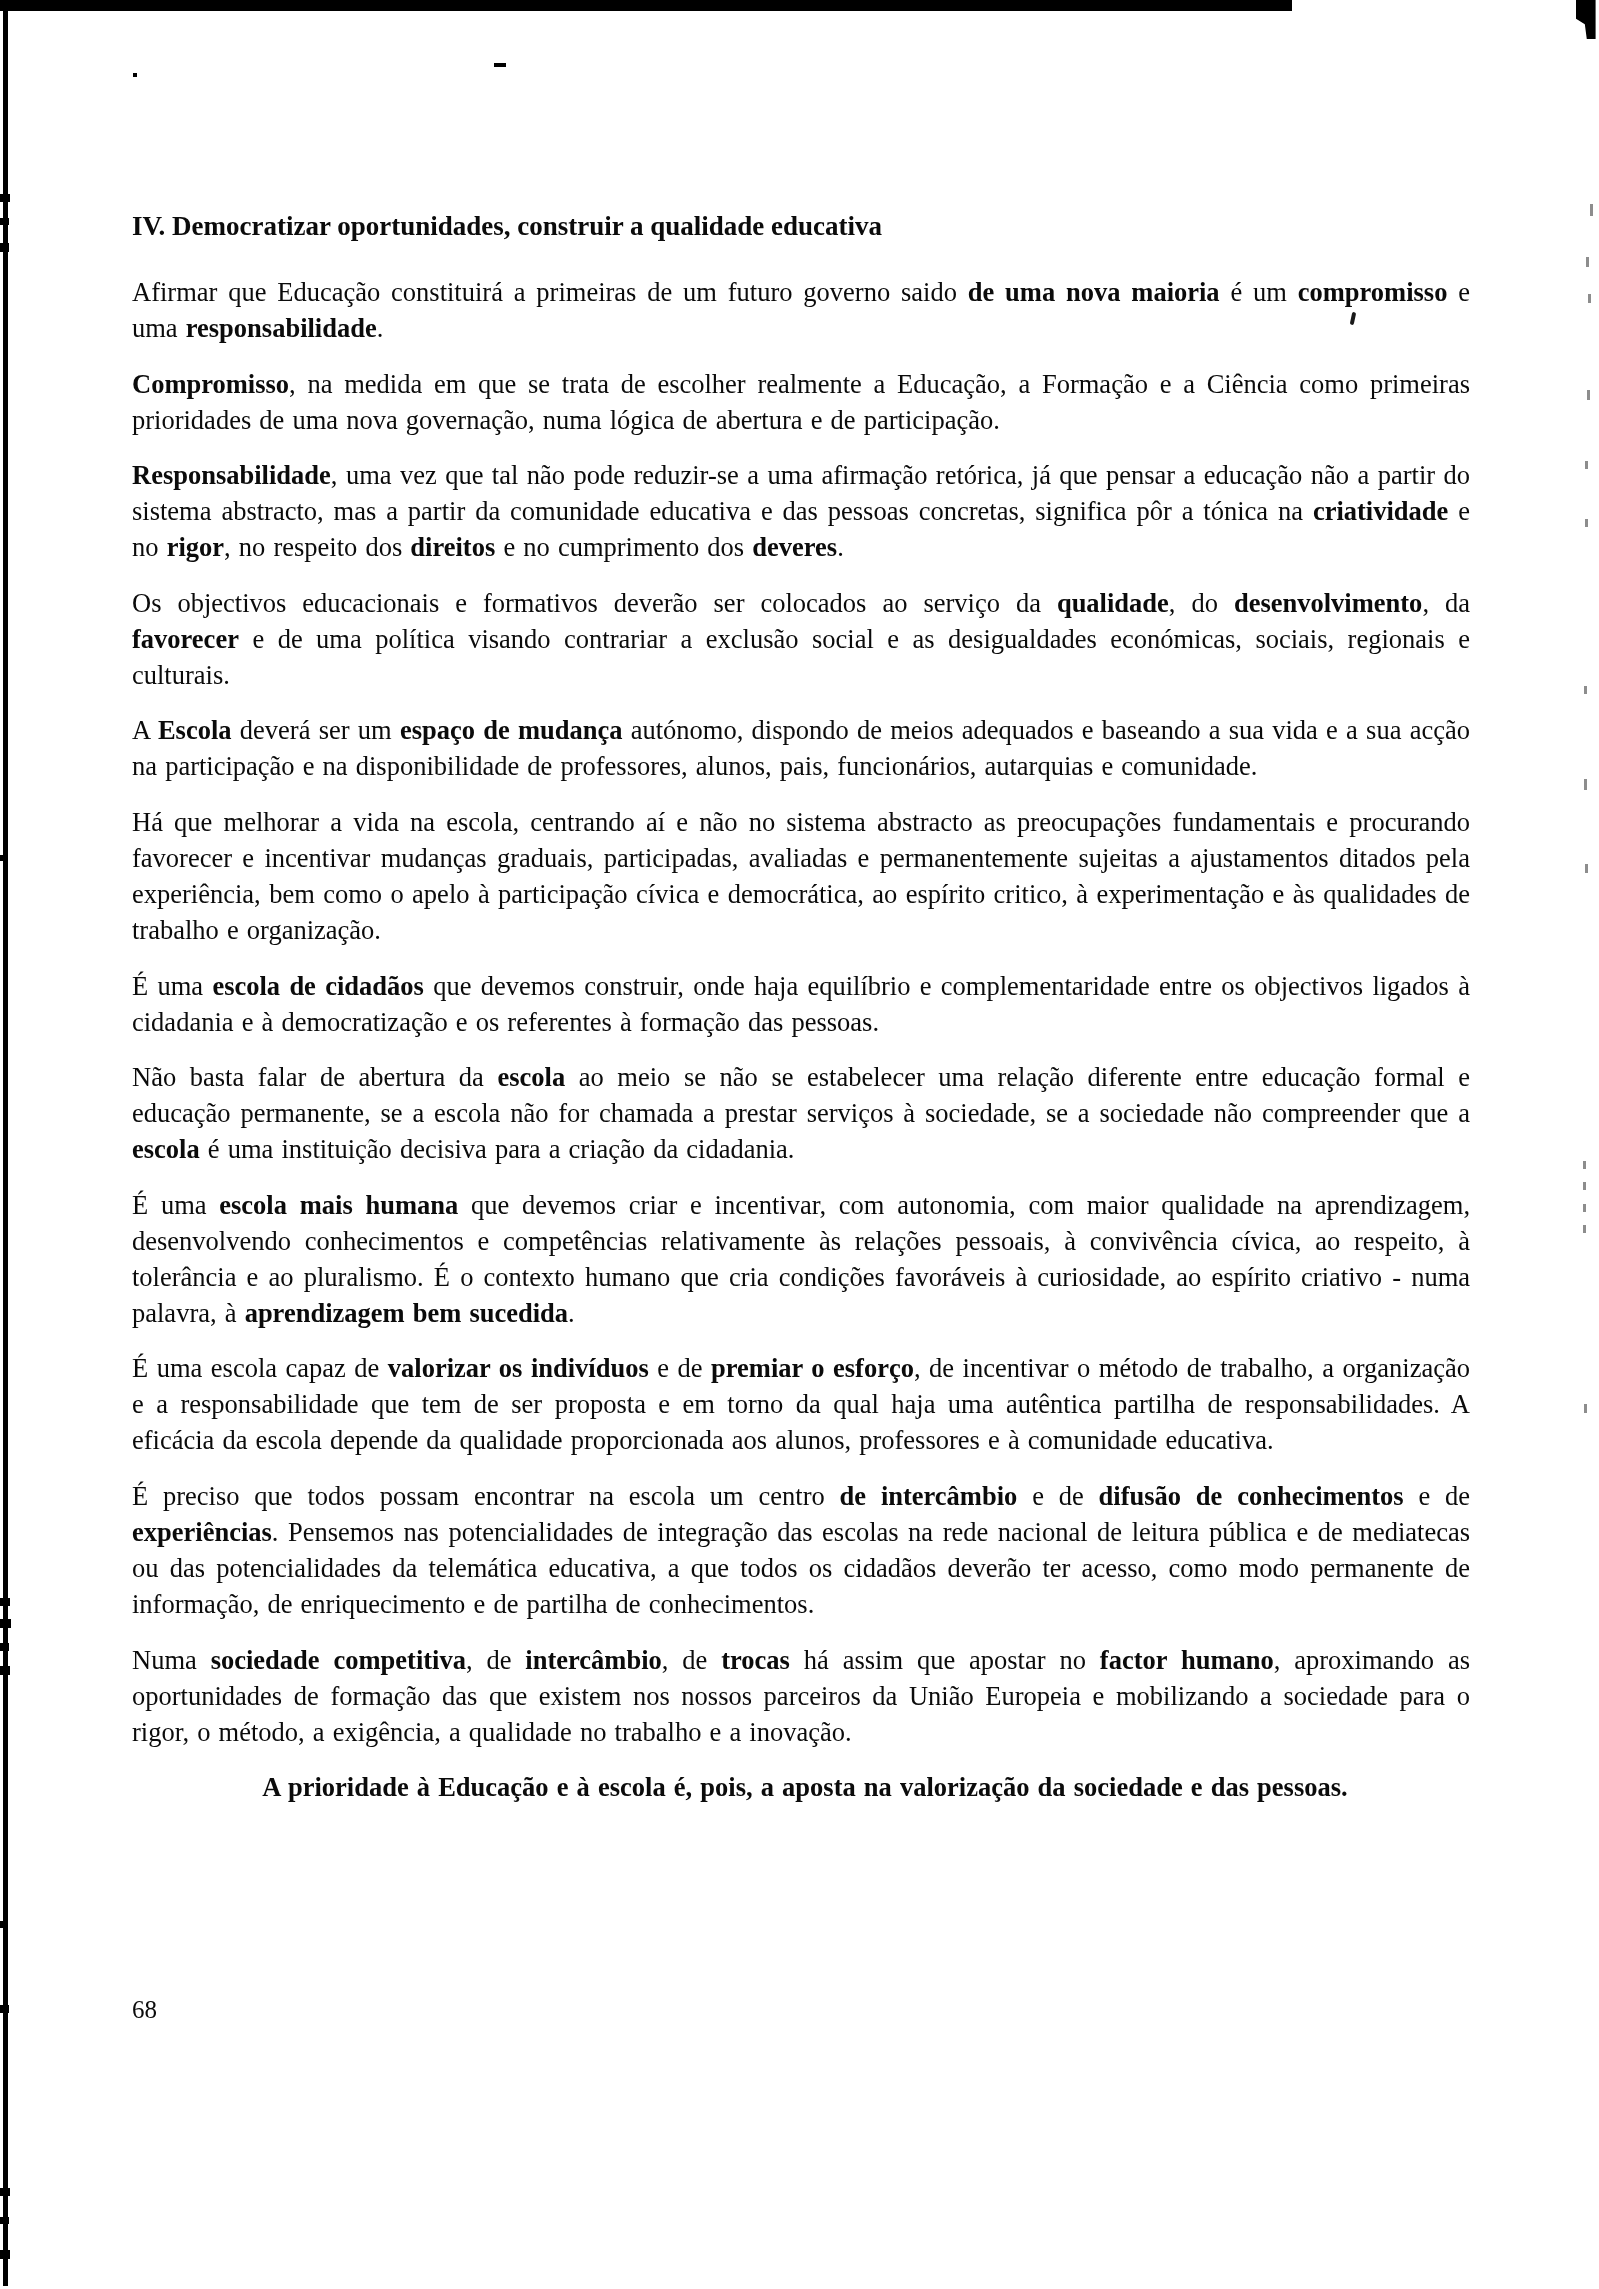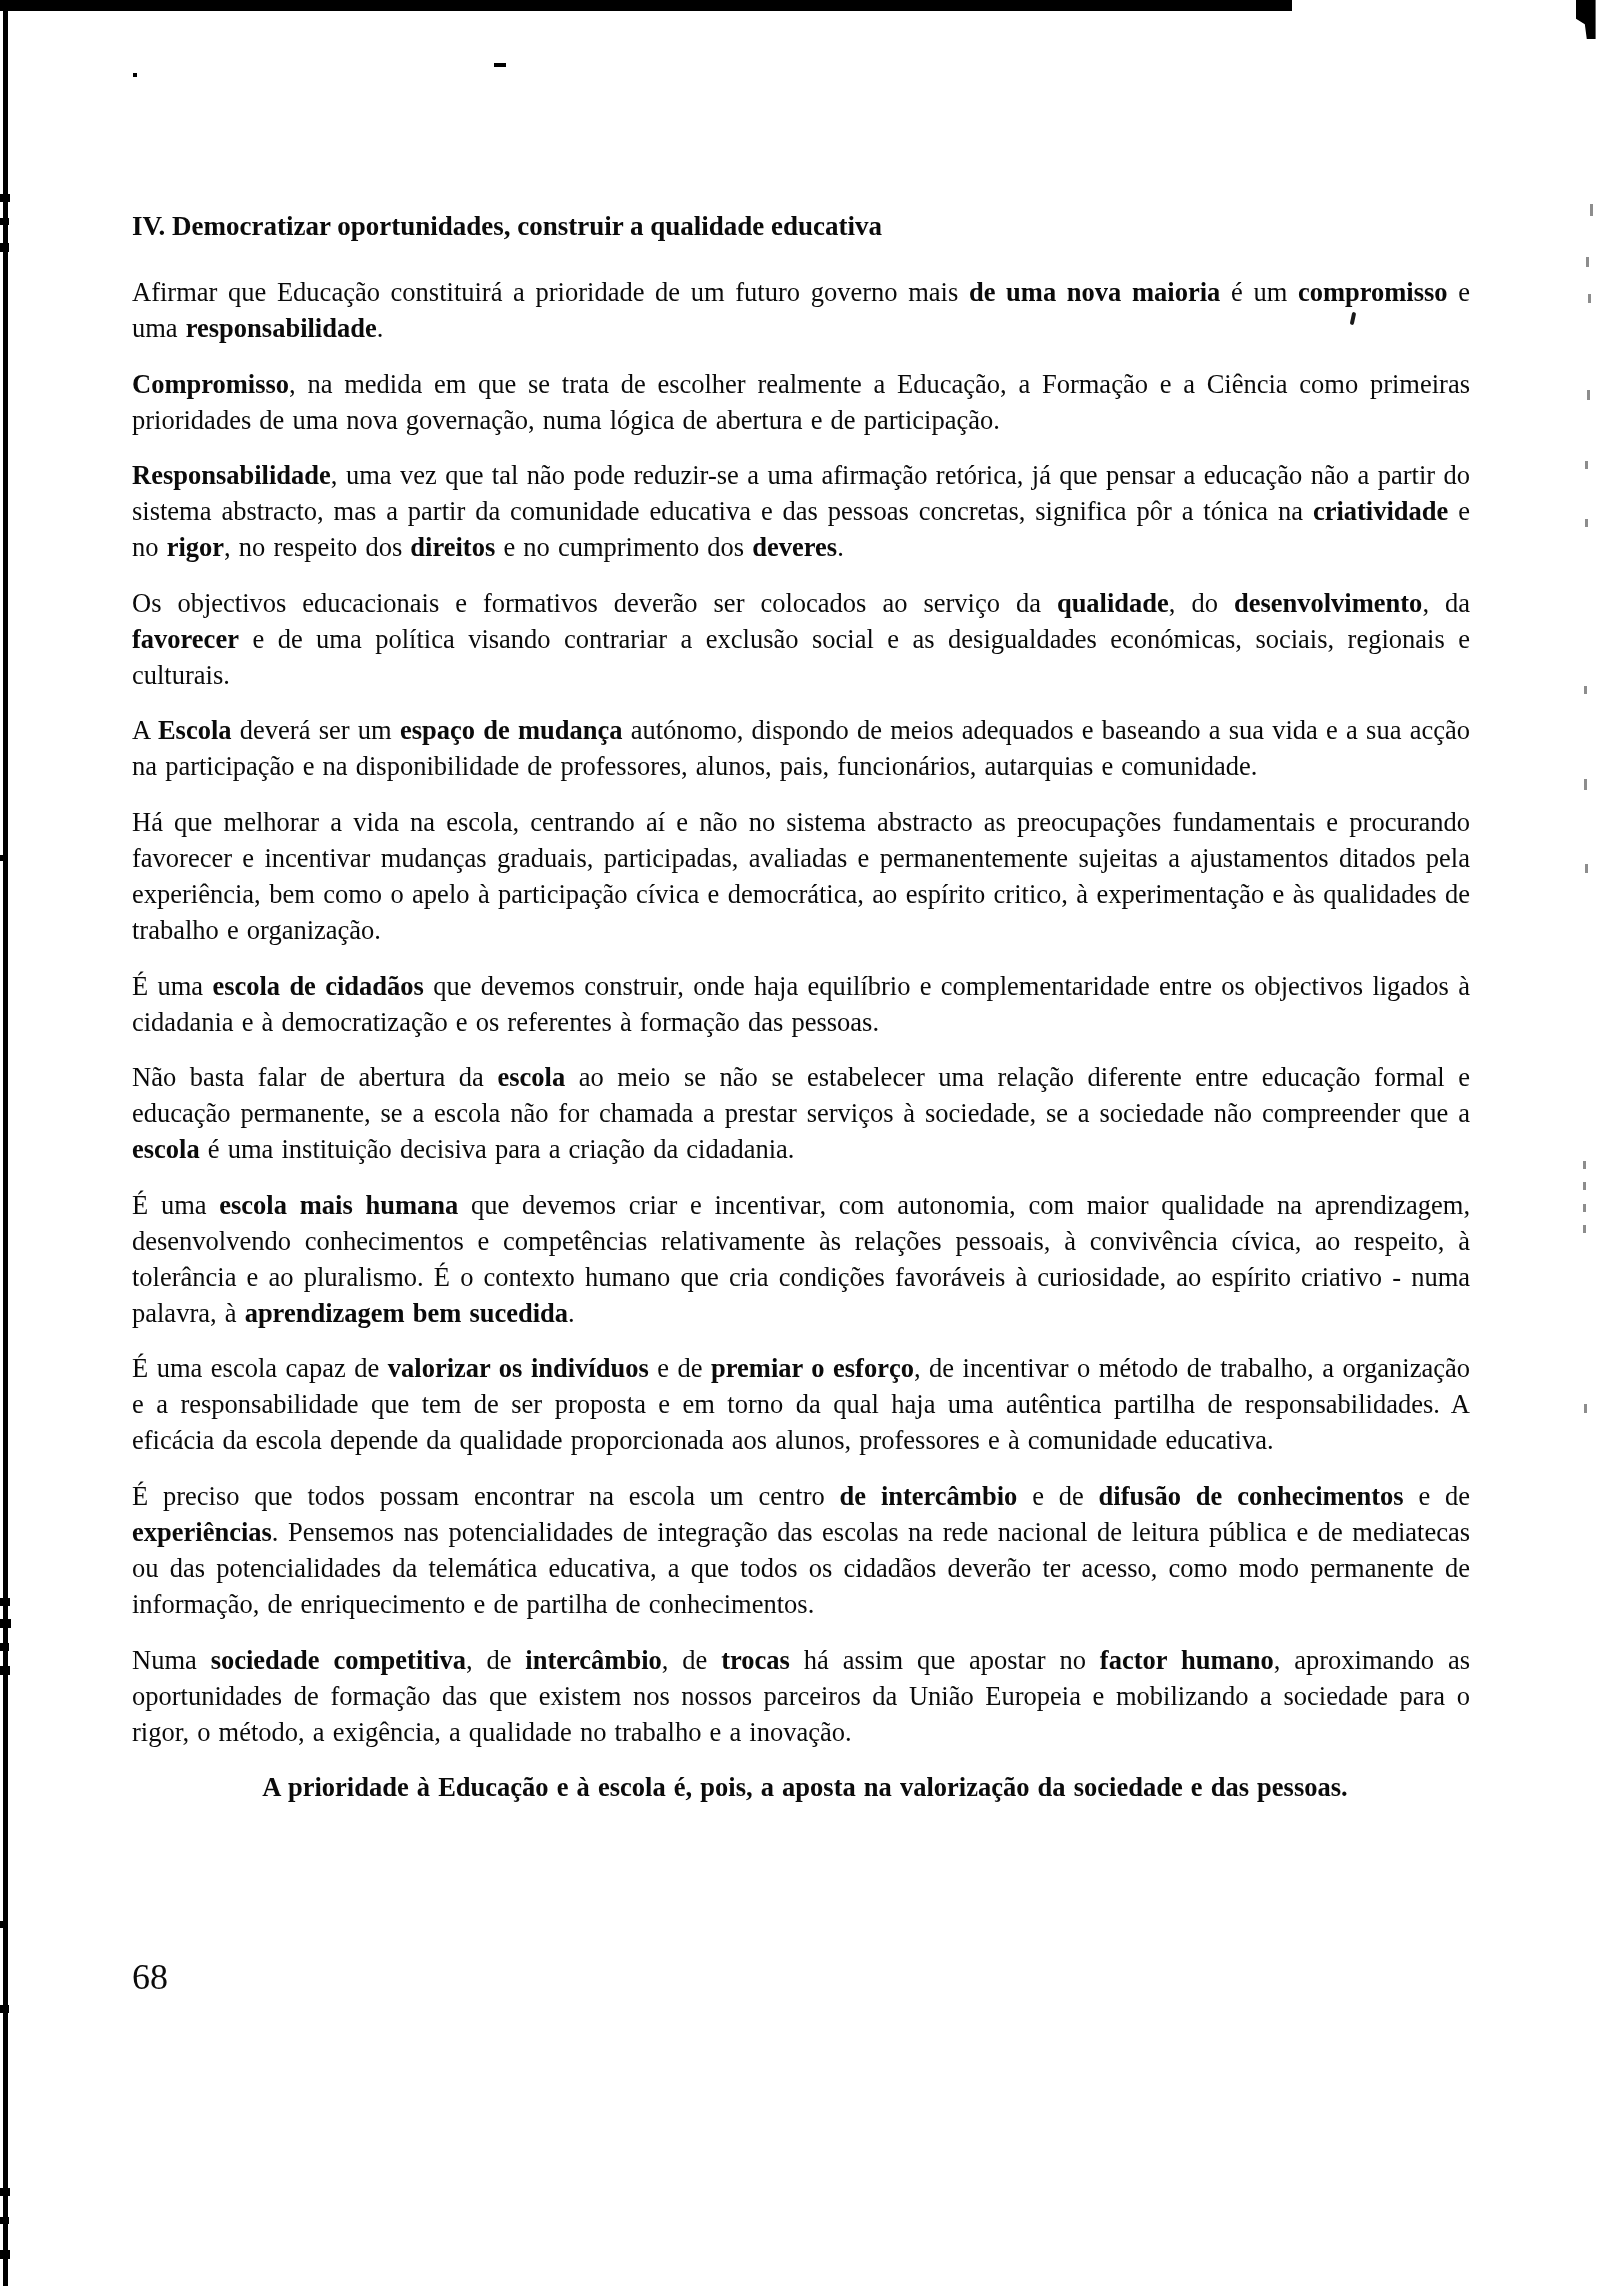--- a/index.html
+++ b/index.html
@@ -61,22 +61,22 @@
     text-align: justify;
     word-spacing: 1.5px;
   }
   .doc p.final {
     font-weight: bold;
     text-indent: 7.8px;
     text-align: center;
   }
   .page-number {
     position: absolute;
-    left: 132px; top: 1956px;
-    font-size: 36px;
+    left: 132px; top: 1996px;
+    font-size: 25px;
     text-align: right;
   }
 </style>
 </head>
 <body>
 
 <div class="page">
 
   <div class="band-top"></div>
   <div class="band-top-tail"></div>
@@ -111,21 +111,21 @@
   <div class="speck gray" style="left:1584px; top:779px; width:2.9px; height:10.8px;"></div>
   <div class="speck gray" style="left:1585px; top:864px; width:2.9px; height:8.8px;"></div>
   <div class="speck gray" style="left:1583px; top:1161px; width:2.9px; height:7.8px;"></div>
   <div class="speck gray" style="left:1583px; top:1182px; width:2.9px; height:7.8px;"></div>
   <div class="speck gray" style="left:1583px; top:1204px; width:2.9px; height:7.8px;"></div>
   <div class="speck gray" style="left:1583px; top:1225px; width:2.9px; height:7.8px;"></div>
   <div class="speck gray" style="left:1584px; top:1404px; width:2.9px; height:8.8px;"></div>
 
   <main class="doc">
       <h1><b>IV. Democratizar oportunidades, construir a qualidade educativa</b></h1>
-      <p><span>Afirmar que Educação constituirá a prioridade de um futuro governo mais </span><b>de uma nova maioria</b><span> é um </span><b>compromisso</b><span> e uma </span><b>responsabilidade</b><span>.</span></p>
+      <p><span>Afirmar que Educação constituirá a primeiras de um futuro governo saido </span><b>de uma nova maioria</b><span> é um </span><b>compromisso</b><span> e uma </span><b>responsabilidade</b><span>.</span></p>
       <p><b>Compromisso</b><span>, na medida em que se trata de escolher realmente a Educação, a Formação e a Ciência como primeiras prioridades de uma nova governação, numa lógica de abertura e de participação.</span></p>
       <p><b>Responsabilidade</b><span>, uma vez que tal não pode reduzir-se a uma afirmação retórica, já que pensar a educação não a partir do sistema abstracto, mas a partir da comunidade educativa e das pessoas concretas, significa pôr a tónica na </span><b>criatividade</b><span> e no </span><b>rigor</b><span>, no respeito dos </span><b>direitos</b><span> e no cumprimento dos </span><b>deveres</b><span>.</span></p>
       <p><span>Os objectivos educacionais e formativos deverão ser colocados ao serviço da </span><b>qualidade</b><span>, do </span><b>desenvolvimento</b><span>, da </span><b>favorecer</b><span> e de uma política visando contrariar a exclusão social e as desigualdades económicas, sociais, regionais e culturais.</span></p>
       <p><span>A </span><b>Escola</b><span> deverá ser um </span><b>espaço de mudança</b><span> autónomo, dispondo de meios adequados e baseando a sua vida e a sua acção na participação e na disponibilidade de professores, alunos, pais, funcionários, autarquias e comunidade.</span></p>
       <p><span>Há que melhorar a vida na escola, centrando aí e não no sistema abstracto as preocupações fundamentais e procurando favorecer e incentivar mudanças graduais, participadas, avaliadas e permanentemente sujeitas a ajustamentos ditados pela experiência, bem como o apelo à participação cívica e democrática, ao espírito critico, à experimentação e às qualidades de trabalho e organização.</span></p>
       <p><span>É uma </span><b>escola de cidadãos</b><span> que devemos construir, onde haja equilíbrio e complementaridade entre os objectivos ligados à cidadania e à democratização e os referentes à formação das pessoas.</span></p>
       <p><span>Não basta falar de abertura da </span><b>escola</b><span> ao meio se não se estabelecer uma relação diferente entre educação formal e educação permanente, se a escola não for chamada a prestar serviços à sociedade, se a sociedade não compreender que a </span><b>escola</b><span> é uma instituição decisiva para a criação da cidadania.</span></p>
       <p><span>É uma </span><b>escola mais humana</b><span> que devemos criar e incentivar, com autonomia, com maior qualidade na aprendizagem, desenvolvendo conhecimentos e competências relativamente às relações pessoais, à convivência cívica, ao respeito, à tolerância e ao pluralismo. É o contexto humano que cria condições favoráveis à curiosidade, ao espírito criativo - numa palavra, à </span><b>aprendizagem bem sucedida</b><span>.</span></p>
       <p><span>É uma escola capaz de </span><b>valorizar os indivíduos</b><span> e de </span><b>premiar o esforço</b><span>, de incentivar o método de trabalho, a organização e a responsabilidade que tem de ser proposta e em torno da qual haja uma autêntica partilha de responsabilidades. A eficácia da escola depende da qualidade proporcionada aos alunos, professores e à comunidade educativa.</span></p>
       <p><span>É preciso que todos possam encontrar na escola um centro </span><b>de intercâmbio</b><span> e de </span><b>difusão de conhecimentos</b><span> e de </span><b>experiências</b><span>. Pensemos nas potencialidades de integração das escolas na rede nacional de leitura pública e de mediatecas ou das potencialidades da telemática educativa, a que todos os cidadãos deverão ter acesso, como modo permanente de informação, de enriquecimento e de partilha de conhecimentos.</span></p>

